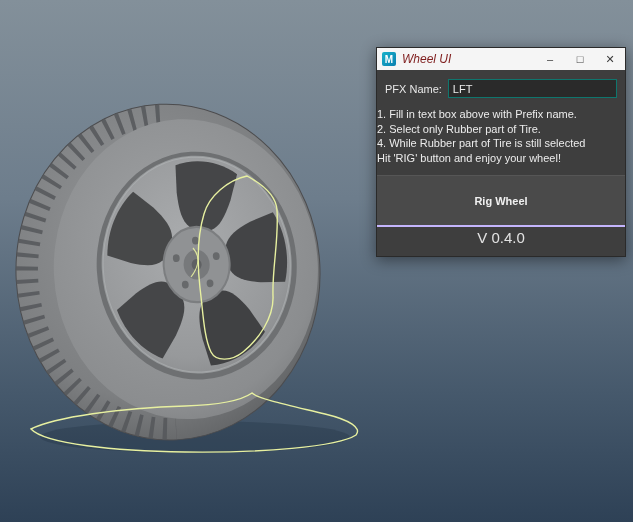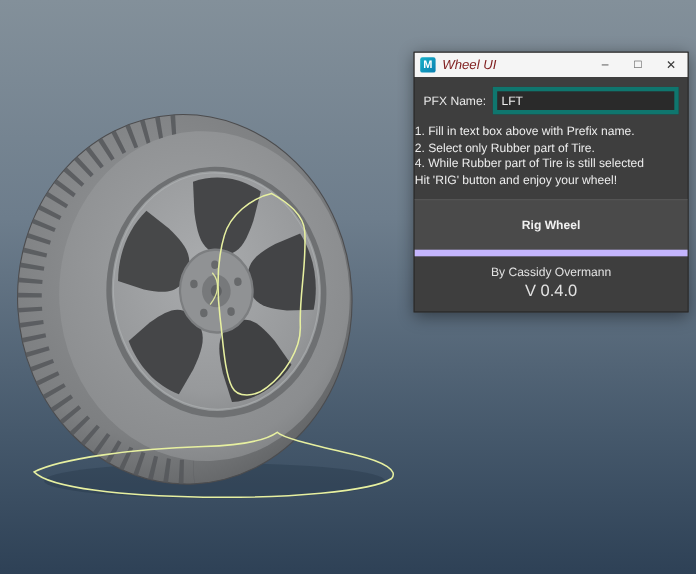--- a/index.html
+++ b/index.html
@@ -25,27 +25,27 @@
   }
   .win-title{font-size:12px;color:#7f1d1d;margin-left:6px;flex:1;white-space:nowrap;overflow:hidden;font-style:italic;}
   .win-controls{display:flex;height:100%;}
   .ctl{width:30px;height:100%;display:flex;align-items:center;justify-content:center;
        font-size:11px;color:#3c3c3c;cursor:pointer;}
 
   .win-body{padding-top:9px;}
   .pfx-row{display:flex;align-items:center;padding:0 8px;gap:6px;justify-content:center;}
   .pfx-label{font-size:11px;color:#e8e8e8;white-space:nowrap;}
   .pfx-input{
-    flex:1;height:17px;min-width:0;background:#2a2a2a;border:4px solid #0f766e;
+    flex:1;height:17px;min-width:0;background:#2a2a2a;border:1px solid #0f766e;
     color:#ececec;font-size:11px;padding:0 4px;font-family:inherit;outline:none;
   }
   .instructions{margin-top:9px;text-align:left;color:#ececec;font-size:11px;line-height:14.5px;}
   .rig-button{
     display:block;width:100%;height:52px;margin-top:10px;
-    background:#4a4a4a;border:none;border-top:1px solid #565656;border-bottom:6px solid #c4b5fd;
+    background:#4a4a4a;border:none;border-top:1px solid #565656;border-bottom:2px solid #c4b5fd;
     color:#f0f0f0;font-weight:bold;font-size:11px;font-family:inherit;cursor:pointer;
   }
   .credit{margin-top:9px;text-align:center;font-size:11px;color:#e2e2e2;}
   .version{margin-top:2px;padding-bottom:10px;text-align:center;font-size:15px;color:#e2e2e2;}
 </style>
 </head>
 <body>
 
 <div class="stage">
 
@@ -154,19 +154,18 @@
 
       <div class="instructions">
         <div>1. Fill in text box above with Prefix name.</div>
         <div>2. Select only Rubber part of Tire.</div>
         <div>4. While Rubber part of Tire is still selected</div>
         <div>Hit 'RIG' button and enjoy your wheel!</div>
       </div>
 
       <button class="rig-button">Rig Wheel</button>
 
-      <div class="credit">By Cassidy Overmann</div>
       <div class="version">V 0.4.0</div>
 
     </div>
   </div>
 
 </div>
 
 </body></html>

